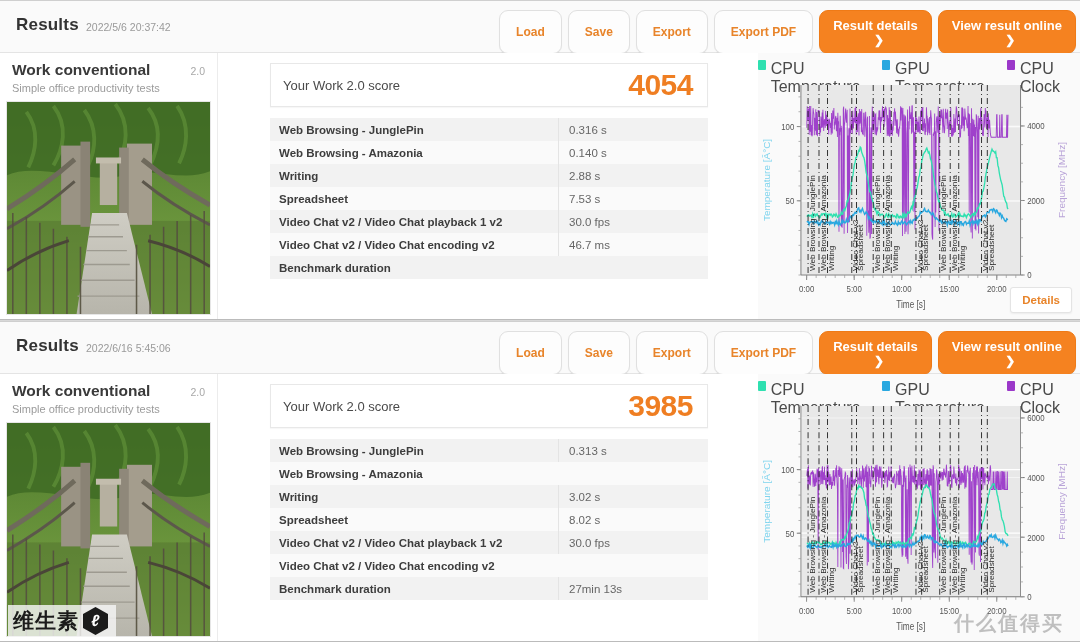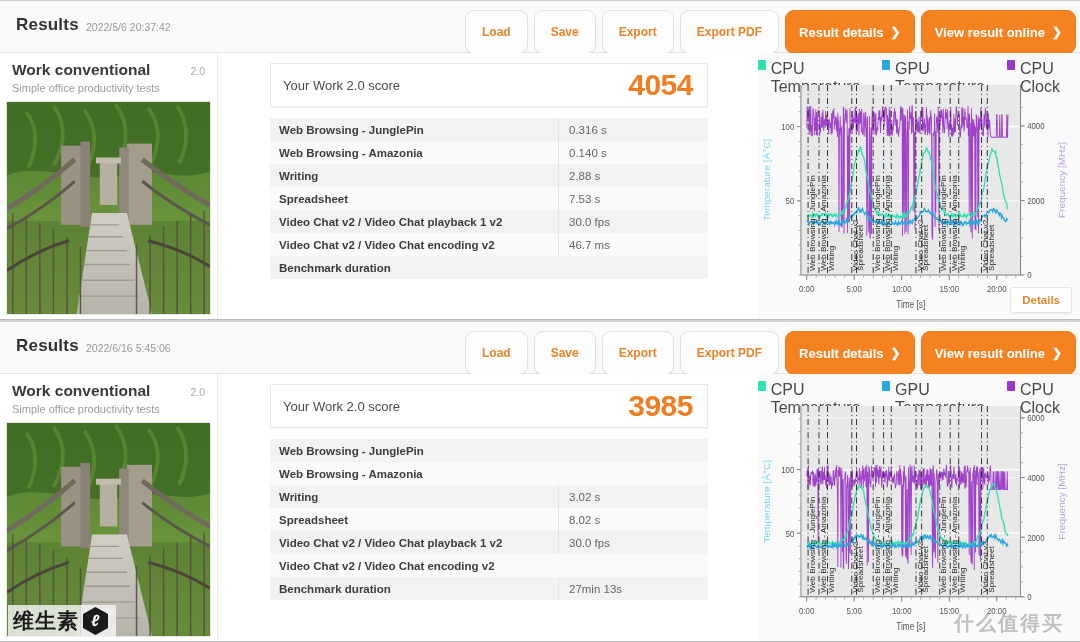--- a/index.html
+++ b/index.html
@@ -42,21 +42,21 @@
     border-radius:9px; cursor:pointer; white-space:nowrap;
   }
   .btn-light {
     background:#fdfdfd; color:#e8842a;
     border:1px solid #e0e0e0;
     box-shadow:0 1px 1px rgba(0,0,0,.05);
   }
   .btn-orange {
     background:#f58220; color:#fff; border:1px solid #ef7a16;
     box-shadow:0 1px 1px rgba(0,0,0,.08);
-    font-size:13px; padding:0 13px;
+    font-size:13px; padding:0 13px;flex-direction:column;
   }
   .btn-orange .chev { margin-left:7px; font-size:12px; font-weight:bold; }
 
   
   .body { position:relative; height:268px; display:flex; background:#fff;gap:40px; }
   #panel-bottom .body { height:269px; }
 
   
   .leftcol {
     width:218px; flex:0 0 218px; position:relative;
@@ -451,20 +451,21 @@
     </div>
 
     <div class="midcol">
       <div class="scorebox">
         <span class="score-label">Your Work 2.0 score</span>
         <span class="score-value">3985</span>
       </div>
       <div class="rows">
         <div class="row odd">
             <div class="k">Web Browsing - JunglePin</div>
+            <div class="v">0.313 s</div>
           </div>
         <div class="row even">
             <div class="k">Web Browsing - Amazonia</div>
           </div>
         <div class="row odd">
             <div class="k">Writing</div>
             <div class="v">3.02 s</div>
           </div>
         <div class="row even">
             <div class="k">Spreadsheet</div>

